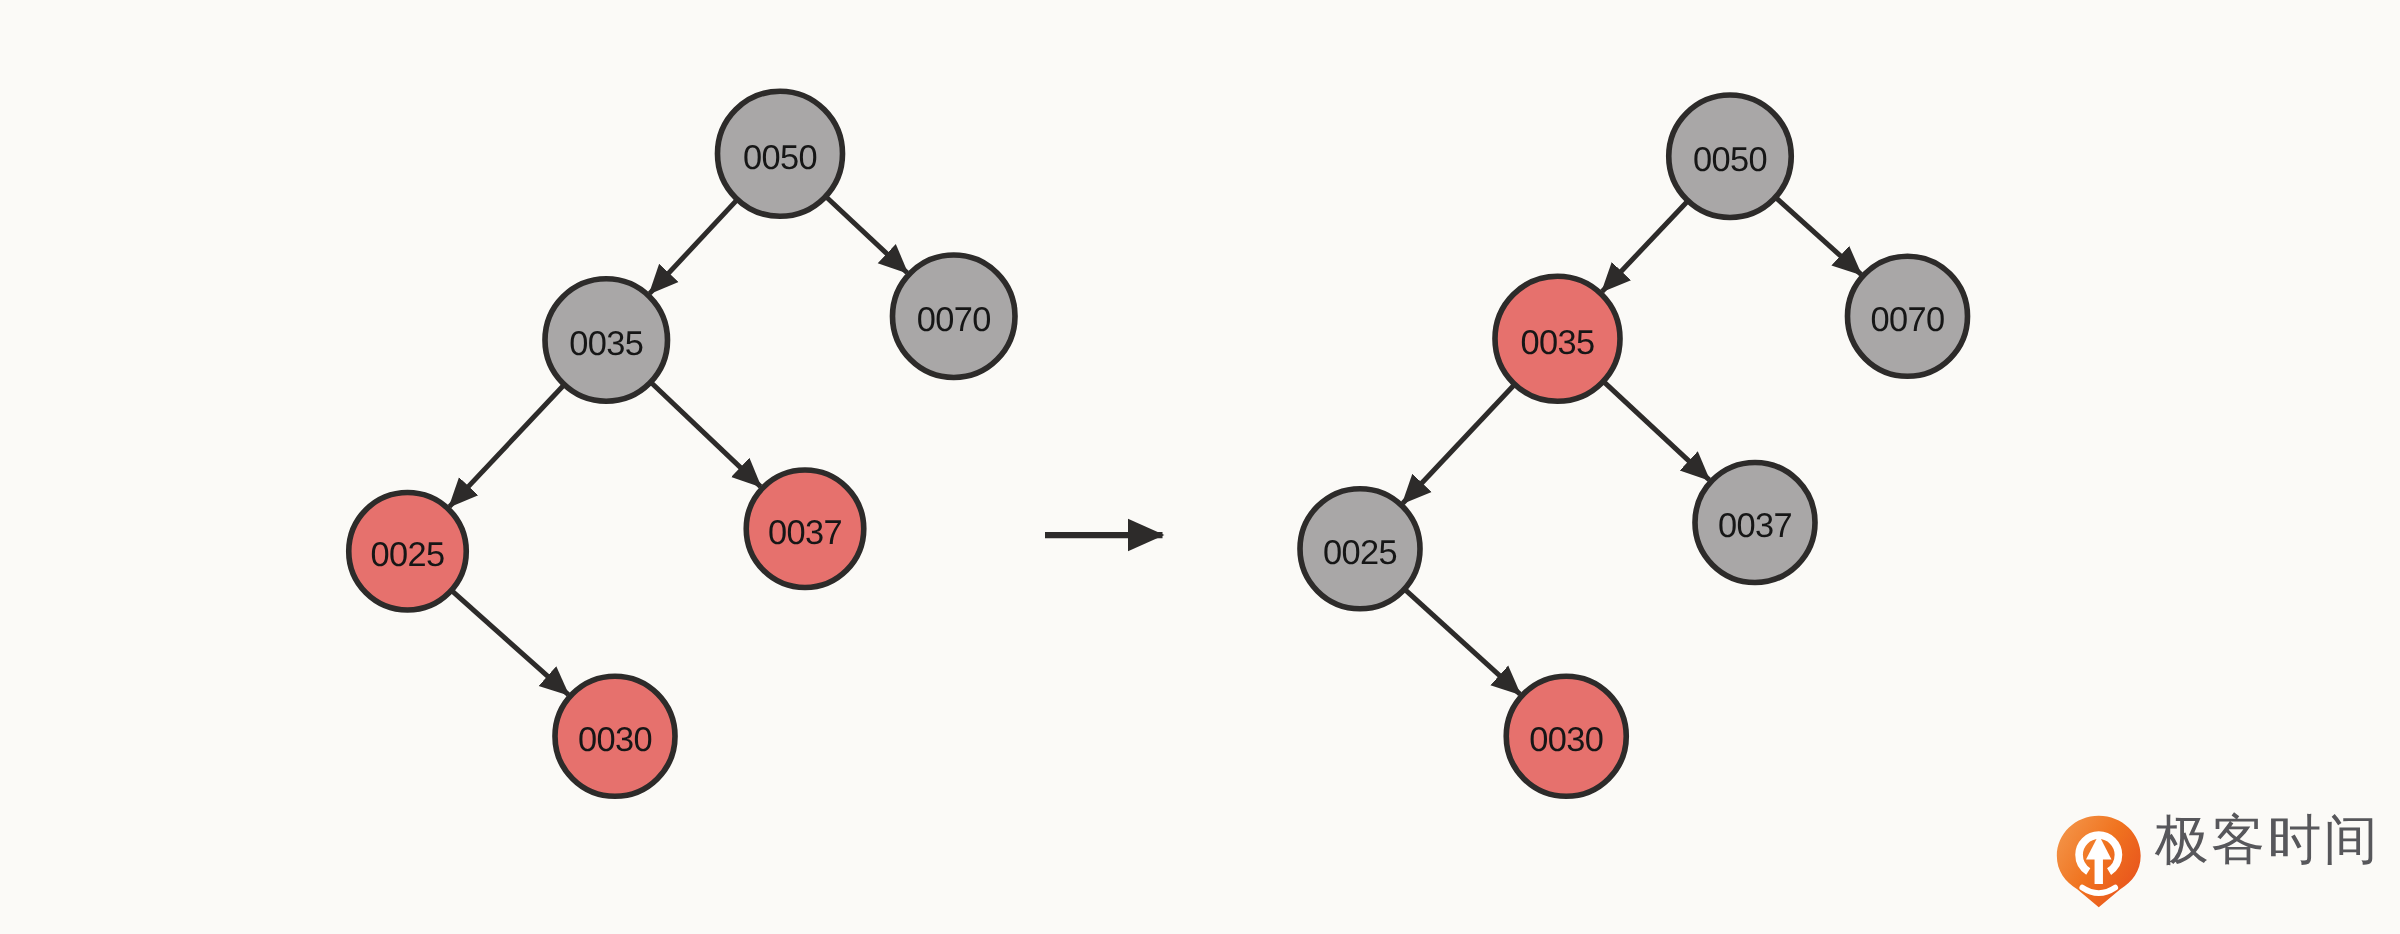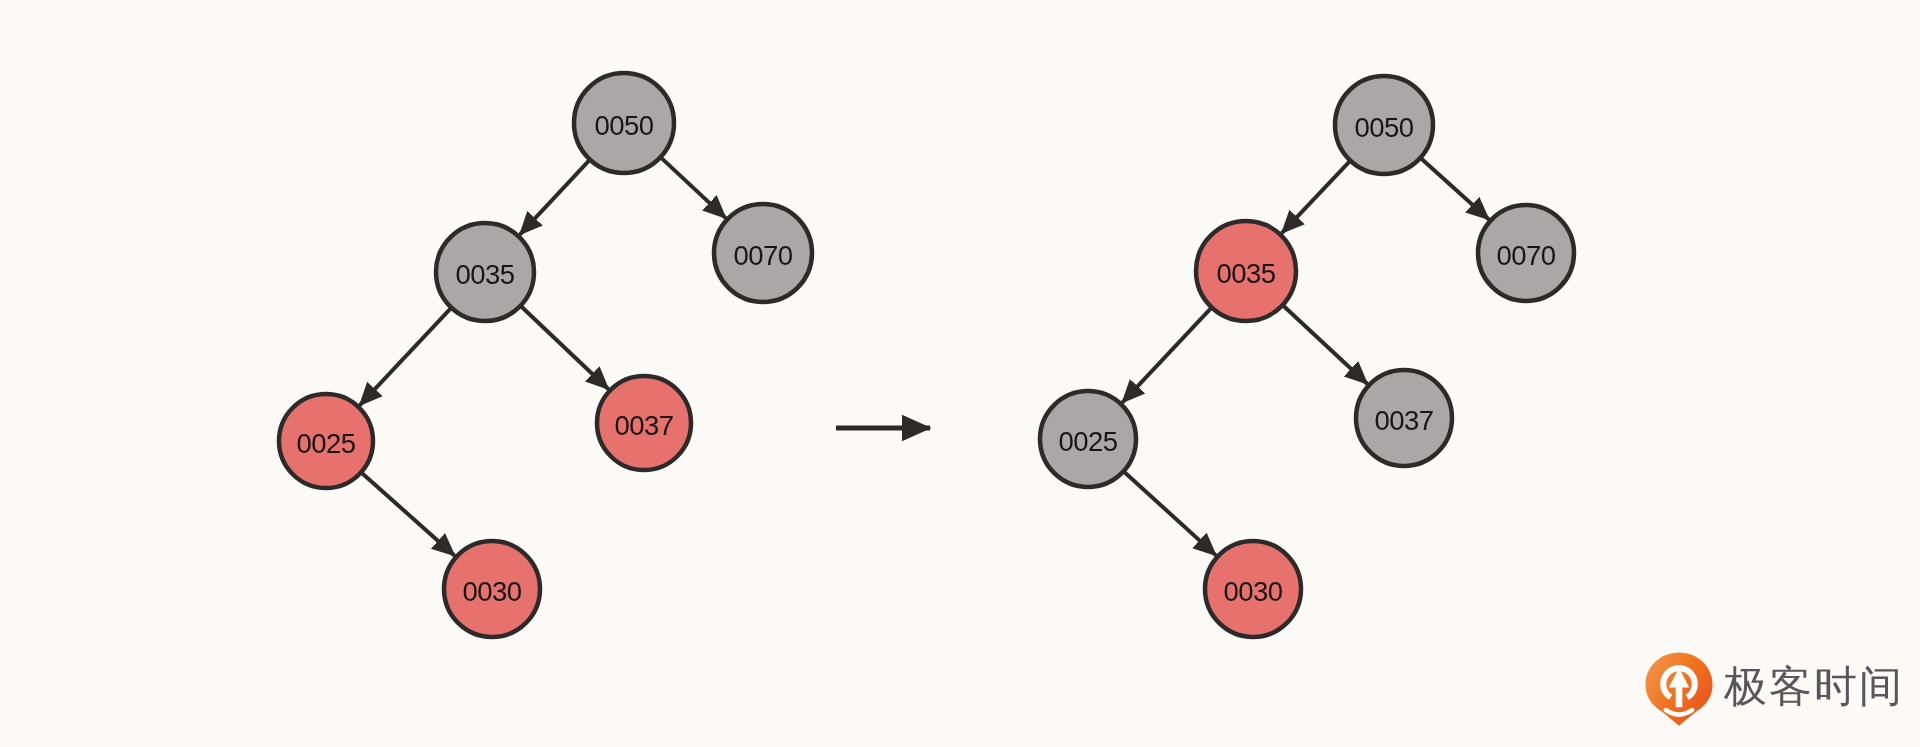--- a/index.html
+++ b/index.html
@@ -23,21 +23,20 @@
     top: 0;
     width: 1920px;
     height: 747px;
     display: block;
   }
   .brand {
     position: absolute;
     right: 16px;
     bottom: 20px;
     display: flex;
-    align-items: center;
     gap: 10px;
     user-select: none;
   }
   .brand .logo-icon-svg {
     width: 70px;
     height: 76px;
     display: block;
   }
   .brand .logo-text {
     font-size: 43px;

